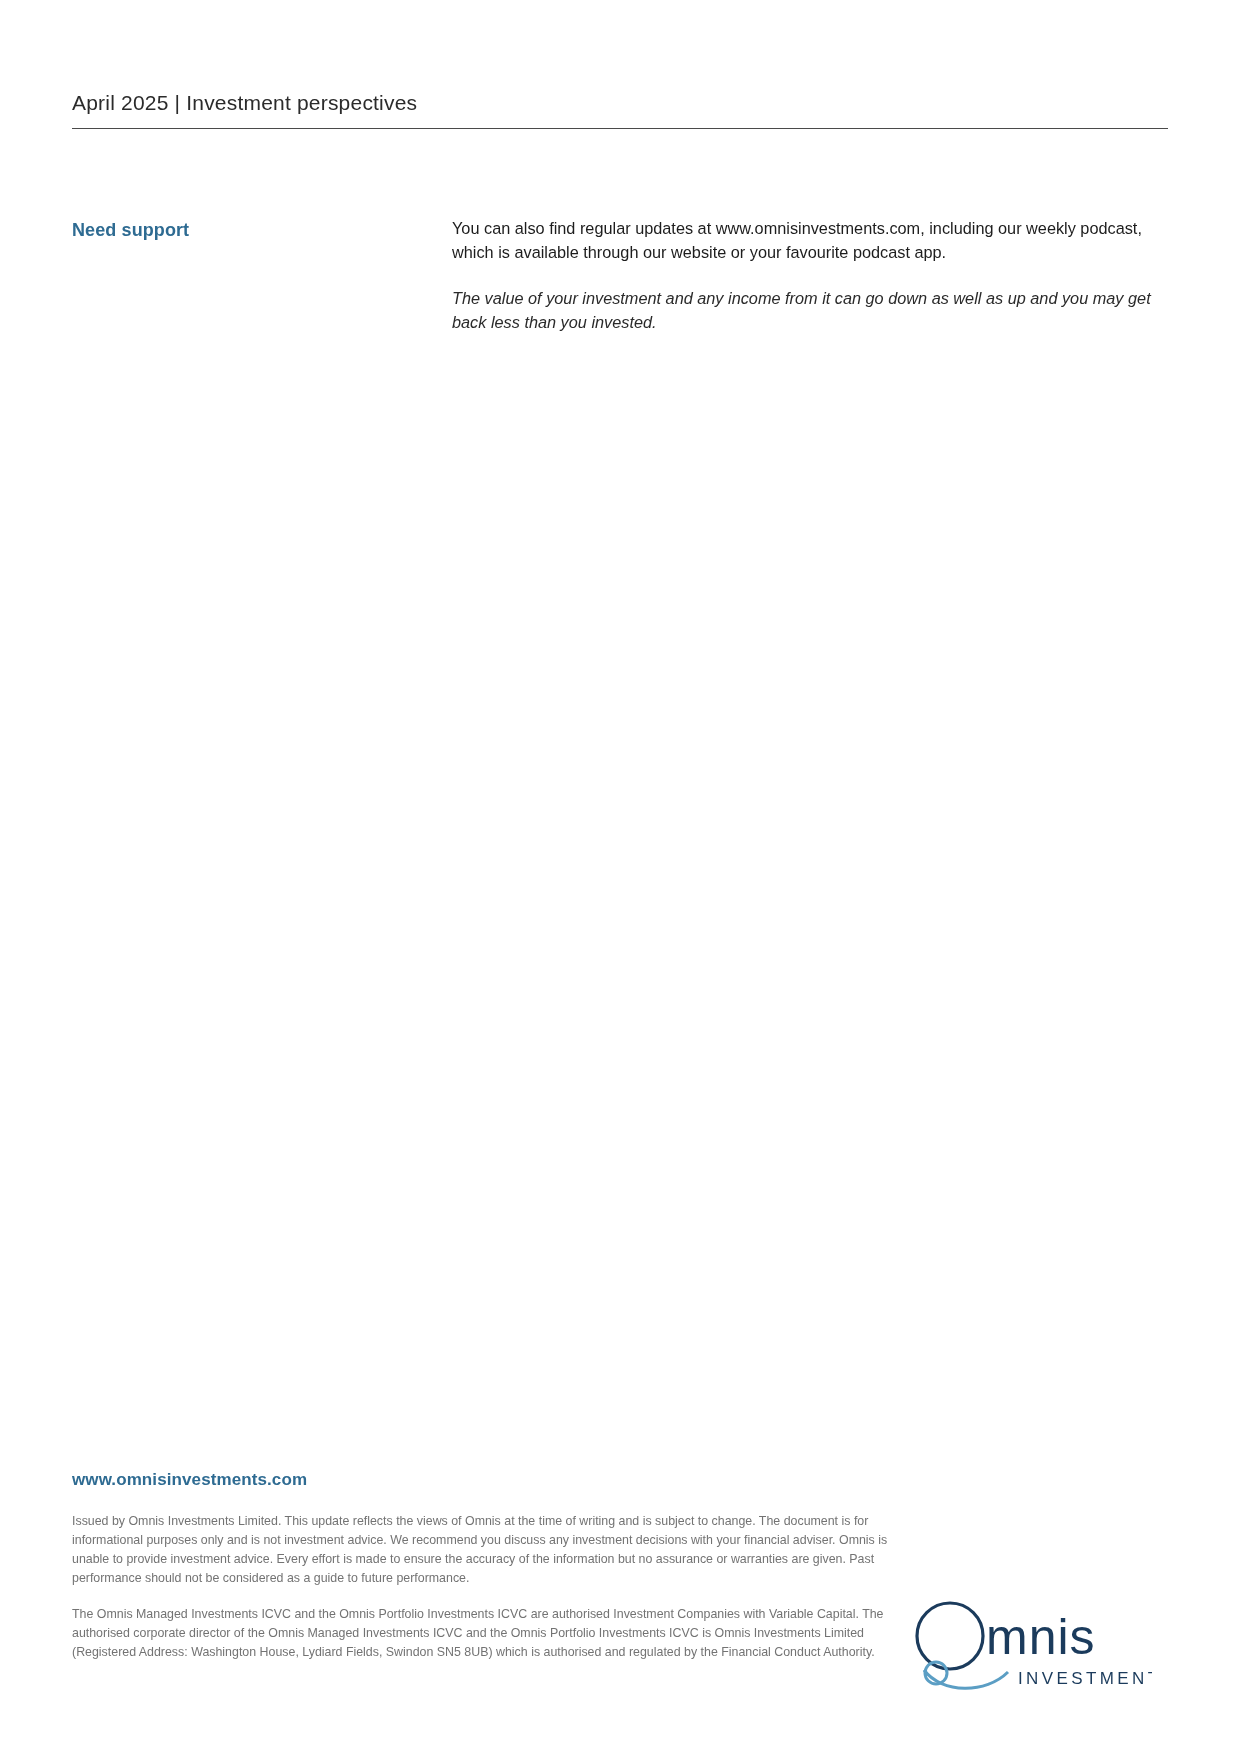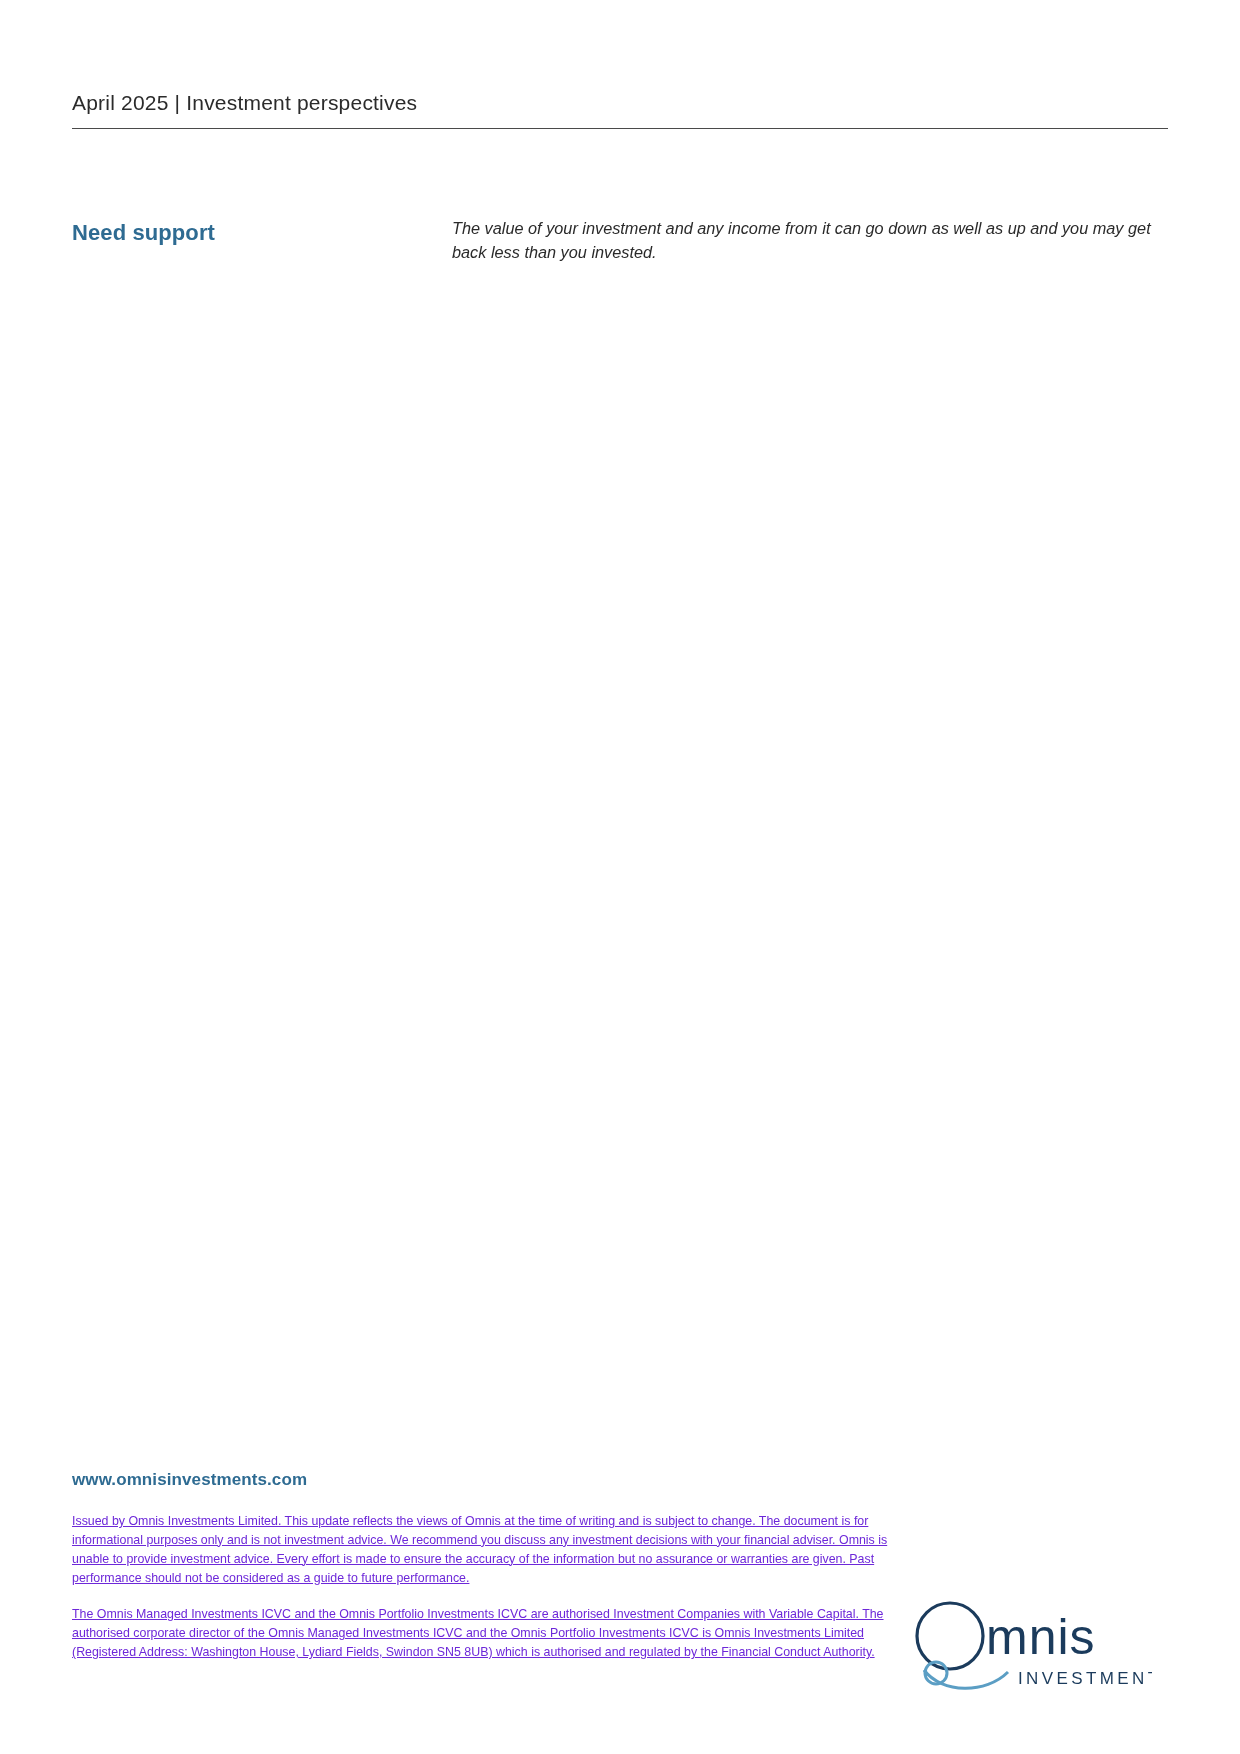--- a/index.html
+++ b/index.html
@@ -51,21 +51,21 @@
     position: absolute;
     left: 72px;
     top: 216px;
     width: 1096px;
   }
   .section-title {
     position: absolute;
     left: 0;
     top: 4px;
     width: 300px;
-    font-size: 22px;
+    font-size: 18px;
     font-weight: 700;
     color: #2e6b92;
     letter-spacing: 0.1px;
   }
   .section-body {
     position: absolute;
     left: 380px;
     top: 0;
     width: 716px;
   }
@@ -97,22 +97,21 @@
     letter-spacing: 0.1px;
     margin-bottom: 22px;
   }
   .footer-text {
     width: 820px;
   }
   .footer-text p {
     margin: 0 4px 18px 0;
     font-size: 12.4px;
     line-height: 1.52;
-    color: #6d28d9;
-    text-decoration: underline;
+    color: #737373;
   }
   .footer-text p:last-child {
     margin-bottom: 0;
   }
 
   
   .logo {
     position: absolute;
     right: 16px;
     top: 128px;
@@ -148,20 +147,21 @@
   <div class="header">
     <div class="header-line">
       <span>April 2025</span><span class="sep">|</span><span>Investment perspectives</span>
     </div>
     <div class="header-rule"></div>
   </div>
 
   <div class="content">
     <div class="section-title">Need support</div>
     <div class="section-body">
+      <p>You can also find regular updates at www.omnisinvestments.com, including our weekly podcast, which is available through our website or your favourite podcast app.</p>
       <p class="italic">The value of your investment and any income from it can go down as well as up and you may get back less than you invested.</p>
     </div>
   </div>
 
   <div class="footer">
     <div class="footer-url">www.omnisinvestments.com</div>
     <div class="footer-text">
       <p>Issued by Omnis Investments Limited. This update reflects the views of Omnis at the time of writing and is subject to change. The document is for informational purposes only and is not investment advice. We recommend you discuss any investment decisions with your financial adviser. Omnis is unable to provide investment advice. Every effort is made to ensure the accuracy of the information but no assurance or warranties are given. Past performance should not be considered as a guide to future performance.</p>
       <p>The Omnis Managed Investments ICVC and the Omnis Portfolio Investments ICVC are authorised Investment Companies with Variable Capital. The authorised corporate director of the Omnis Managed Investments ICVC and the Omnis Portfolio Investments ICVC is Omnis Investments Limited (Registered Address: Washington House, Lydiard Fields, Swindon SN5 8UB) which is authorised and regulated by the Financial Conduct Authority.</p>
     </div>

